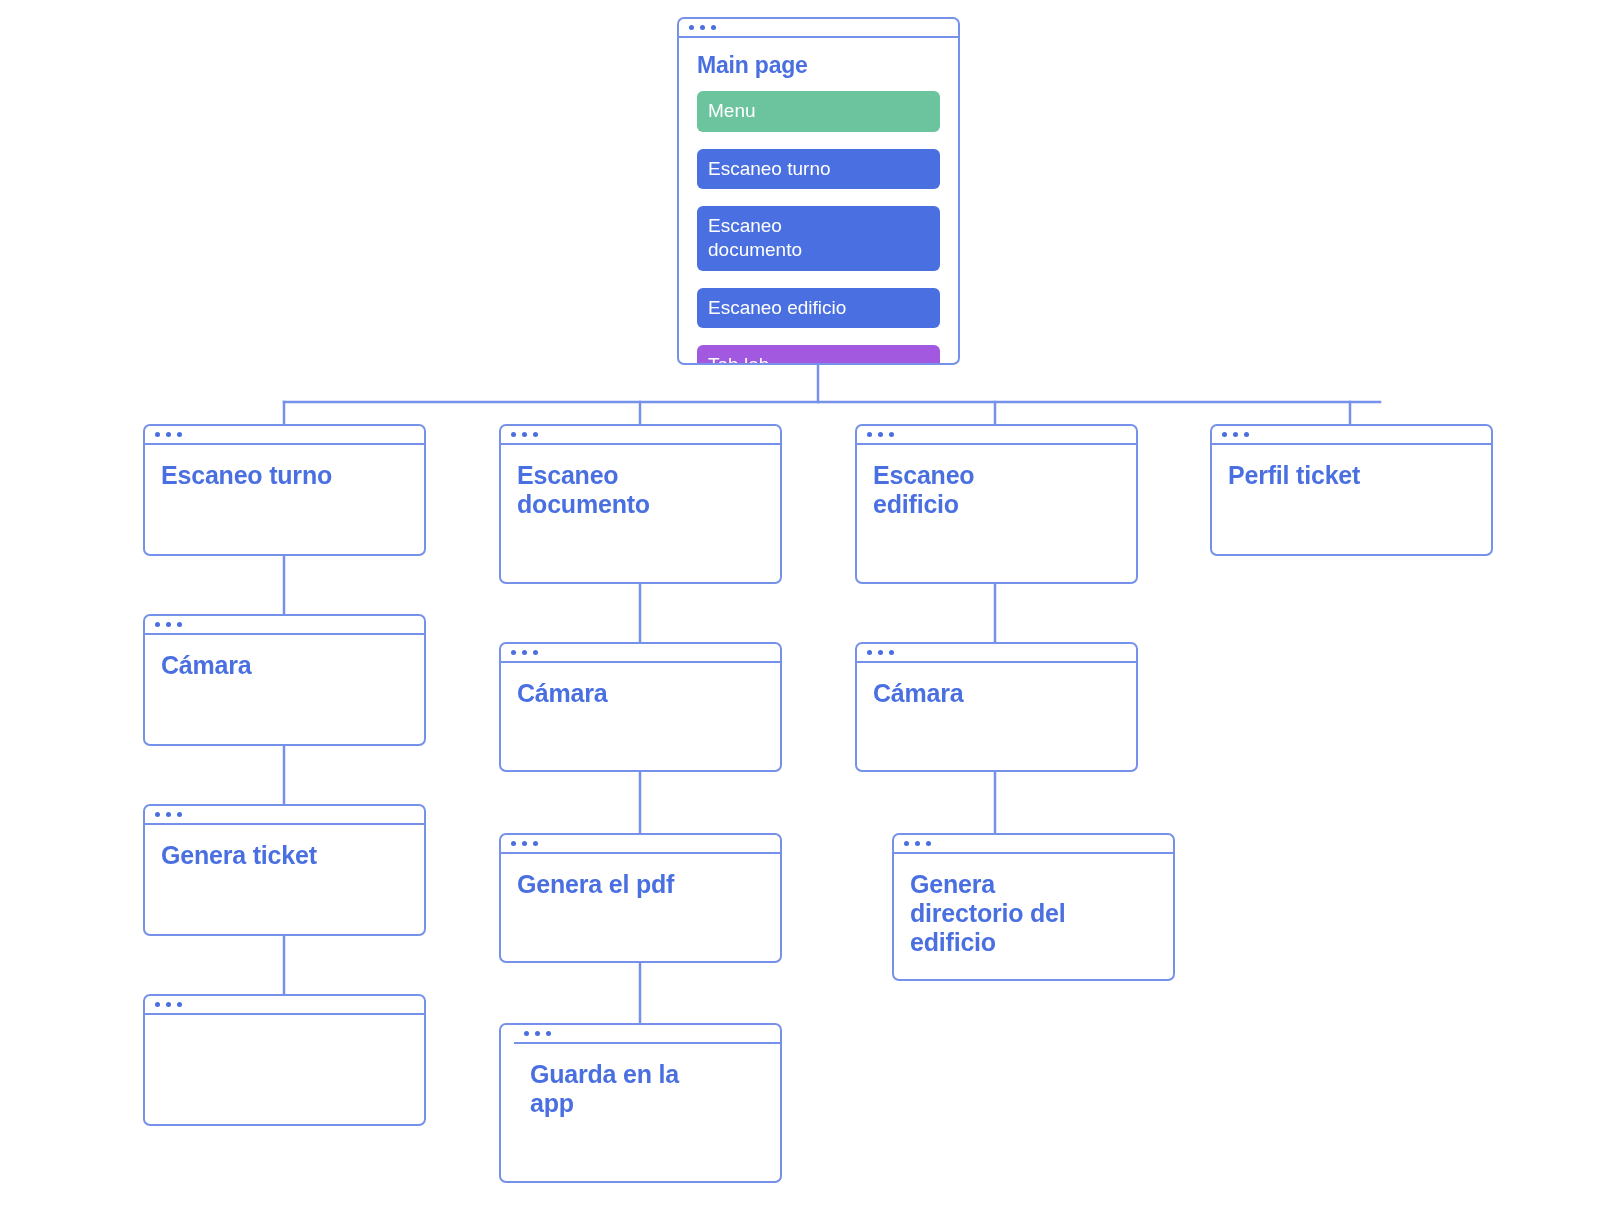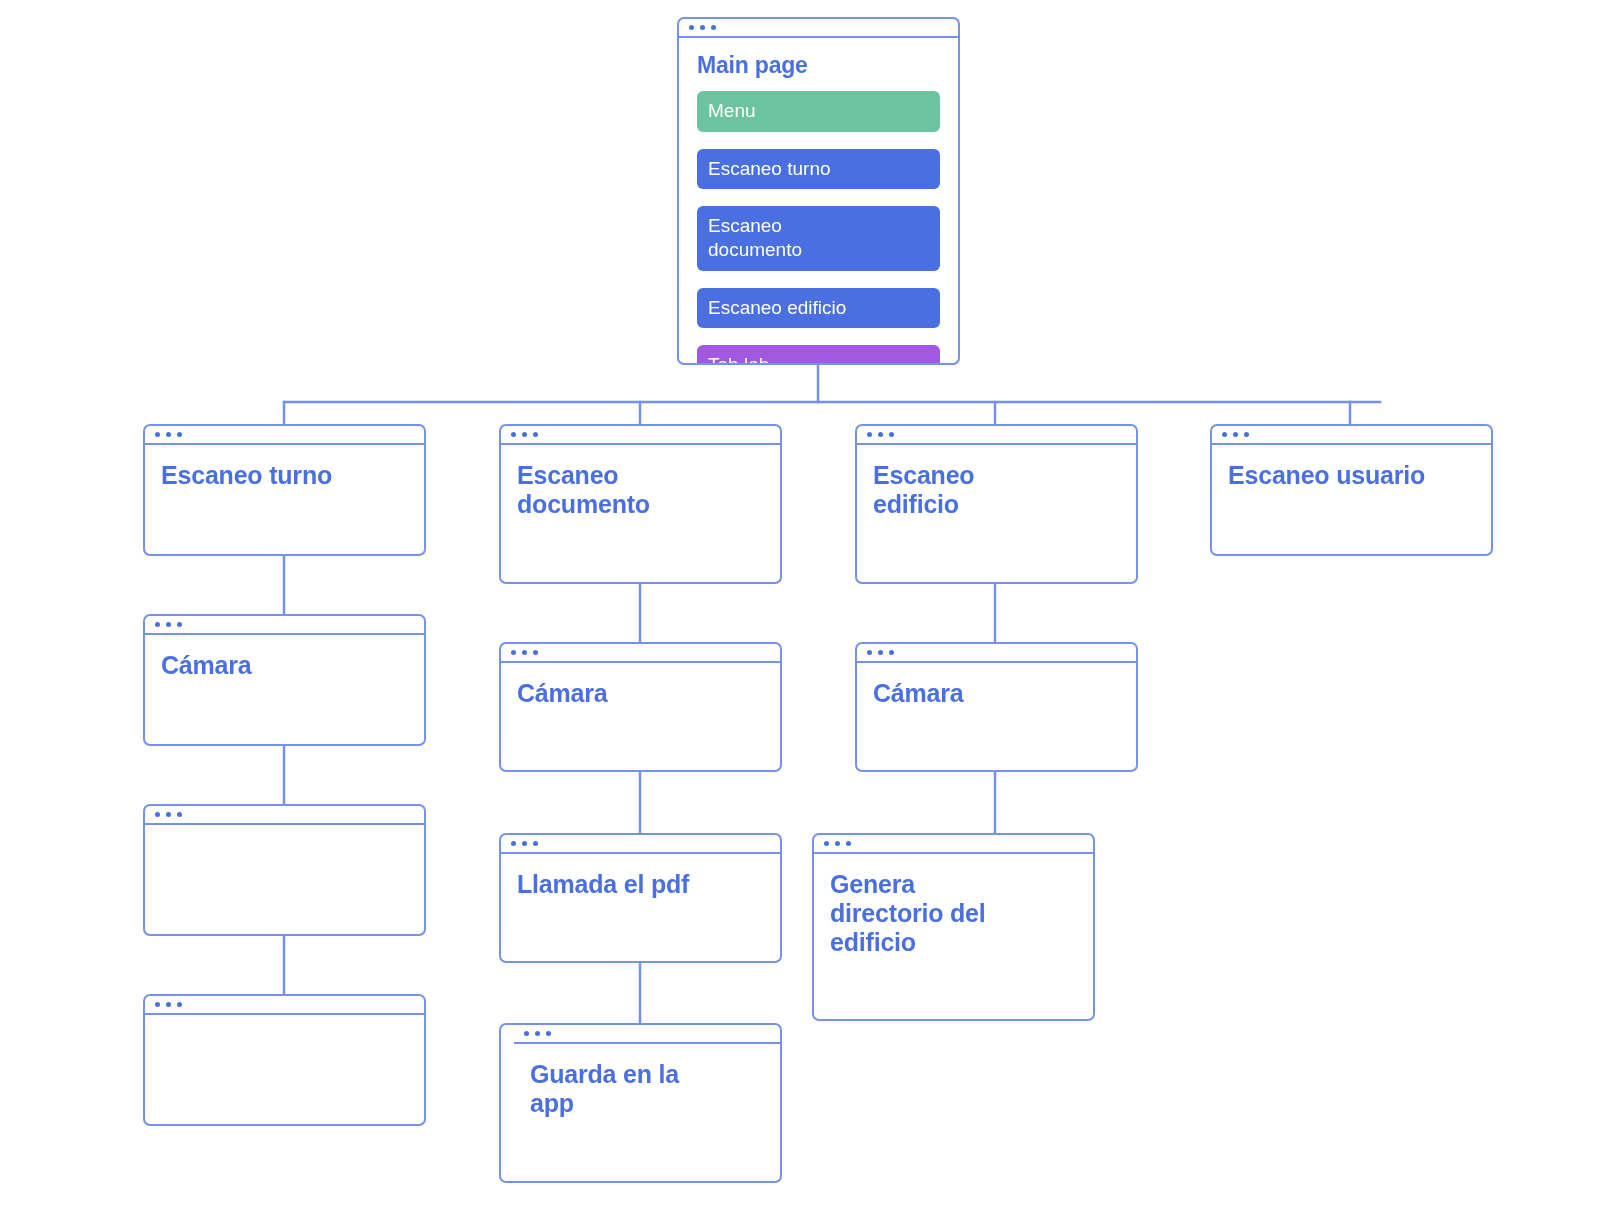--- a/index.html
+++ b/index.html
@@ -166,20 +166,23 @@
       <div class="cardtitle">Cámara</div>
     </div>
   </div>
 
   <div class="card" style="left:131px; top:804px; width:283px; height:132px;">
     <div class="titlebar">
       <span class="dot"></span>
       <span class="dot"></span>
       <span class="dot"></span>
     </div>
+    <div class="body">
+      <div class="cardtitle">Genera ticket</div>
+    </div>
   </div>
 
   <div class="card" style="left:131px; top:994px; width:283px; height:132px;">
     <div class="titlebar">
       <span class="dot"></span>
       <span class="dot"></span>
       <span class="dot"></span>
     </div>
   </div>
 
@@ -206,21 +209,21 @@
     </div>
   </div>
 
   <div class="card" style="left:487px; top:833px; width:283px; height:130px;">
     <div class="titlebar">
       <span class="dot"></span>
       <span class="dot"></span>
       <span class="dot"></span>
     </div>
     <div class="body">
-      <div class="cardtitle">Llamada el pdf</div>
+      <div class="cardtitle">Genera el pdf</div>
     </div>
   </div>
 
   <div class="card" style="left:487px; top:1023px; width:283px; height:160px;padding-left:13px;">
     <div class="titlebar">
       <span class="dot"></span>
       <span class="dot"></span>
       <span class="dot"></span>
     </div>
     <div class="body">
@@ -245,37 +248,37 @@
     <div class="titlebar">
       <span class="dot"></span>
       <span class="dot"></span>
       <span class="dot"></span>
     </div>
     <div class="body">
       <div class="cardtitle">Cámara</div>
     </div>
   </div>
 
-  <div class="card" style="left:800px; top:833px; width:283px; height:188px;">
+  <div class="card" style="left:880px; top:833px; width:283px; height:148px;">
     <div class="titlebar">
       <span class="dot"></span>
       <span class="dot"></span>
       <span class="dot"></span>
     </div>
     <div class="body">
       <div class="cardtitle">Genera
 directorio del
 edificio</div>
     </div>
   </div>
 
   <div class="card" style="left:1198px; top:424px; width:283px; height:132px;">
     <div class="titlebar">
       <span class="dot"></span>
       <span class="dot"></span>
       <span class="dot"></span>
     </div>
     <div class="body">
-      <div class="cardtitle">Escaneo usuario</div>
+      <div class="cardtitle">Perfil ticket</div>
     </div>
   </div>
 
 </div>
 
 </body></html>

